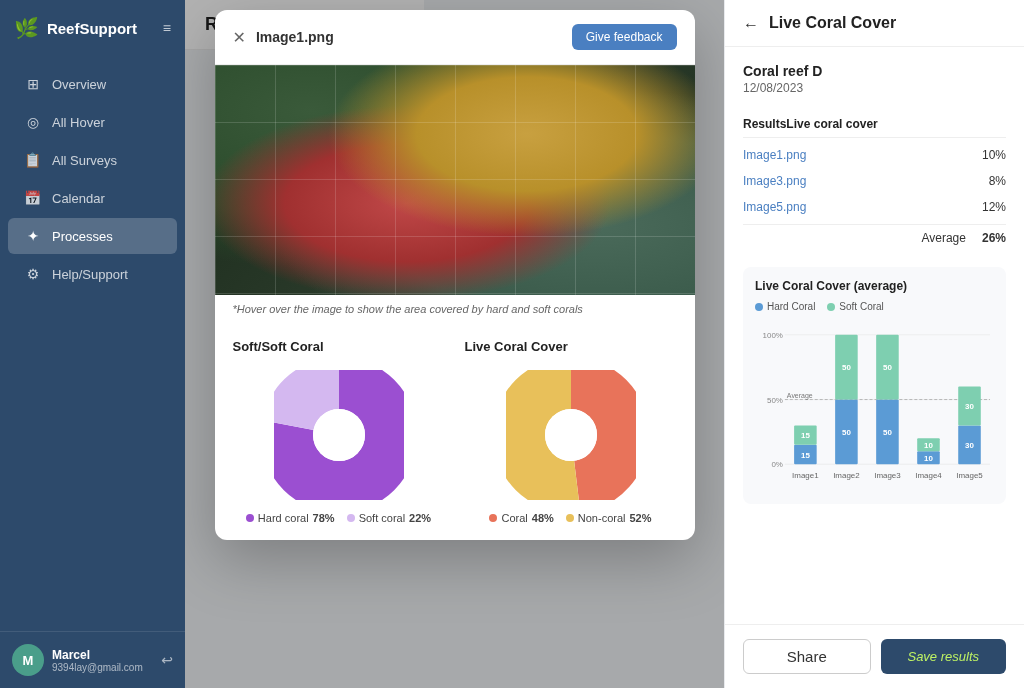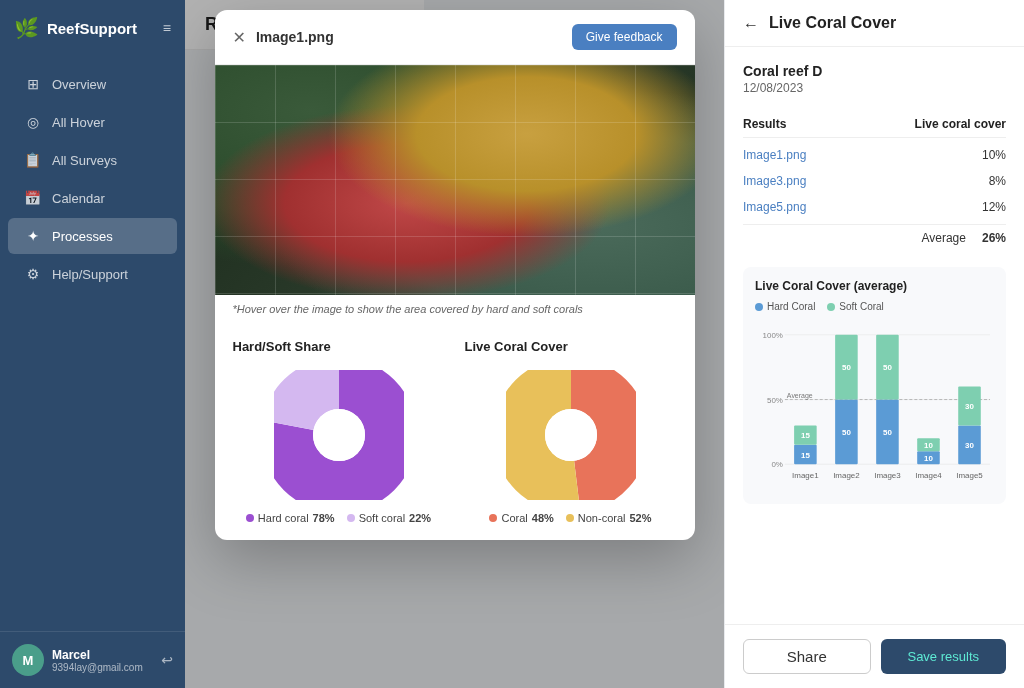--- a/index.html
+++ b/index.html
@@ -201,21 +201,20 @@
       gap: 10px;
     }
     .panel-back { color: #333; font-size: 16px; cursor: pointer; }
     .panel-title { font-size: 16px; font-weight: 700; color: #222; }
     .panel-content { flex: 1; padding: 16px 18px; overflow-y: auto; }
     .survey-name { font-size: 14px; font-weight: 700; color: #222; margin-bottom: 2px; }
     .survey-date { font-size: 12px; color: #666; margin-bottom: 16px; }
     .results-table { width: 100%; margin-bottom: 16px; }
     .results-header {
       display: flex;
-      justify-content: space-between;
       padding: 6px 0;
       border-bottom: 1px solid #eee;
       margin-bottom: 4px;
     }
     .results-header span { font-size: 12px; font-weight: 700; color: #222; }
     .results-row {
       display: flex;
       justify-content: space-between;
       align-items: center;
       padding: 6px 0;
@@ -268,22 +267,23 @@
       cursor: pointer;
     }
     .save-btn {
       flex: 1;
       background: #2d4a6b;
       border: none;
       border-radius: 6px;
       padding: 8px;
       font-size: 13px;
       font-weight: 500;
-      color: #5eead4;
+      color: #bef264;
       cursor: pointer;
+      font-style: italic;
     }
 
     
     .page-bg {
       position: absolute;
       top: 0; left: 0; right: 0; bottom: 0;
       background: #f0f2f5;
     }
     .page-header {
       position: absolute;
@@ -360,21 +360,21 @@
       <div class="modal-image">
         <div class="coral-image-bg"></div>
         <div class="image-grid"></div>
       </div>
 
       <div class="modal-hint">*Hover over the image to show the area covered by hard and soft corals</div>
 
       <div class="modal-charts">
 
         <div class="chart-section">
-          <div class="chart-title">Hard/Soft Share</div>
+          <div class="chart-title">Soft/Soft Coral</div>
           <div class="pie-container">
             <svg class="pie-chart" viewBox="0 0 100 100">
 
               <circle cx="50" cy="50" r="40" fill="none" stroke="#9b4fd1" stroke-width="40" stroke-dasharray="195.8 56.5" stroke-dashoffset="0" transform="rotate(-90 50 50)"></circle>
 
               <circle cx="50" cy="50" r="40" fill="none" stroke="#d4b8f0" stroke-width="40" stroke-dasharray="55.3 196.9" stroke-dashoffset="-195.8" transform="rotate(-90 50 50)"></circle>
 
               <circle cx="50" cy="50" r="20" fill="white"></circle>
             </svg>
           </div>

